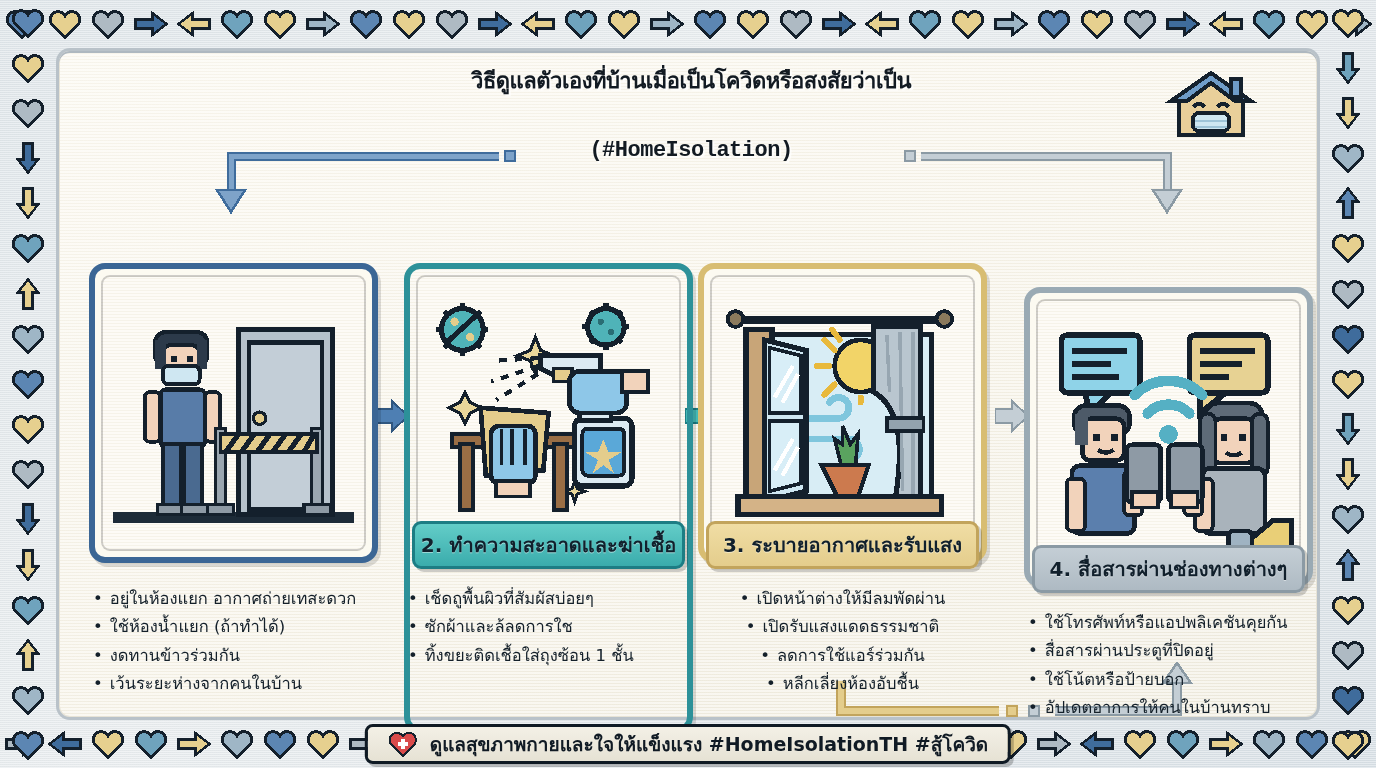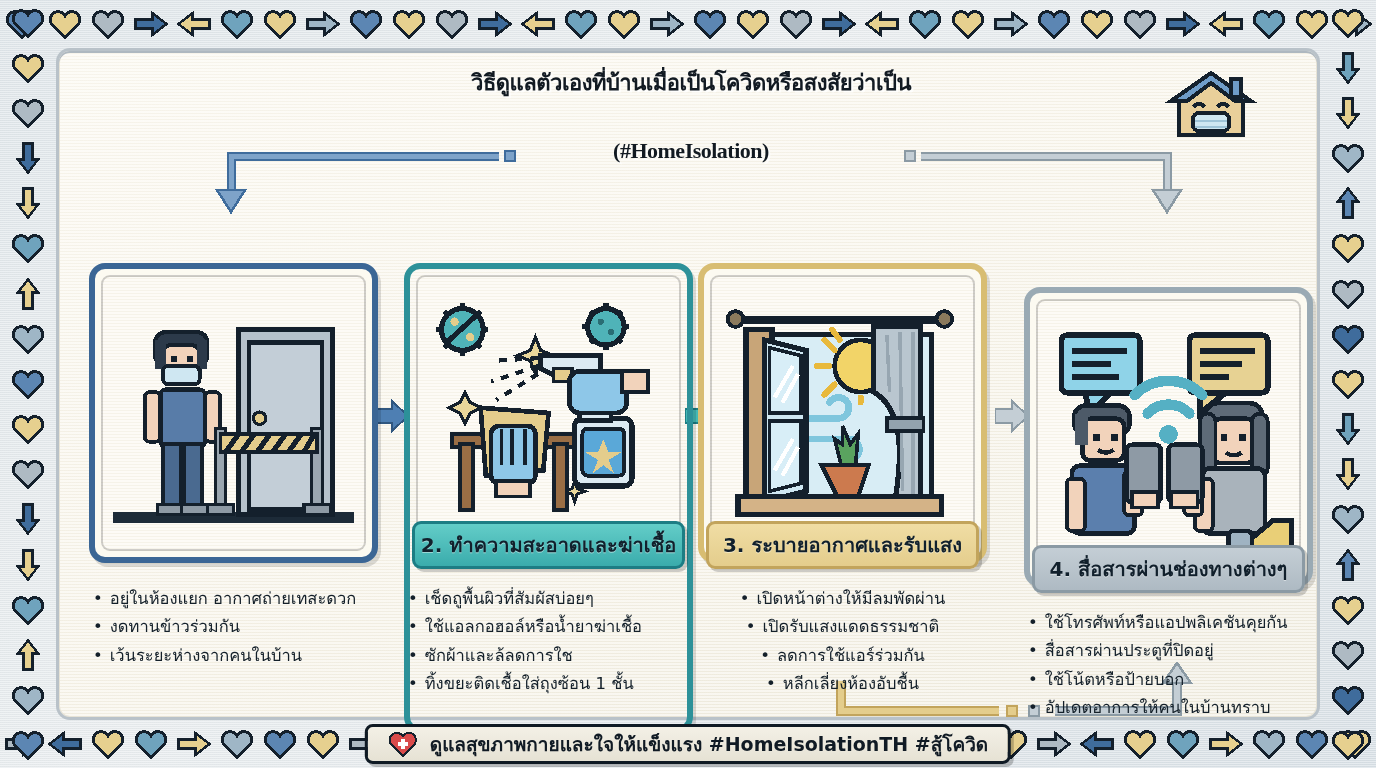--- a/index.html
+++ b/index.html
@@ -29,21 +29,21 @@
       repeating-linear-gradient(0deg, rgba(0,0,0,0.015) 0px, rgba(0,0,0,0.015) 1px, rgba(255,255,255,0.5) 1px, rgba(255,255,255,0.5) 3px),
       linear-gradient(160deg,#fbf8ef 0%, #f6f2e6 55%, #efebdd 100%);
     border: 3px solid #b9c2c9;
     border-radius: 14px;
     box-shadow: 0 2px 0 #aeb8c0 inset, 0 0 0 1px #e7e3d6 inset;
     z-index: 2;
   }
   
   #title-wrap { position: absolute; left: 0; top: 20px; width: 1264px; text-align: center; z-index: 6; }
   .title-line {
-    font-family: Liberation Serif, serif;
+    font-family: Liberation Mono, monospace;
     font-weight: bold; color: #121a22; line-height: 1.08;
     letter-spacing: -0.5px;
     text-shadow: 2px 2px 0 rgba(255,255,255,0.75);
   }
   #title-1 { font-size: 40px; }
   #title-2 { font-size: 40px; }
   #house-icon { position: absolute; right: 58px; top: 18px; width: 96px; height: 72px; z-index: 7; }
   
   .conn { position: absolute; z-index: 4; }
   
@@ -713,20 +713,21 @@
                     <line x1="65" y1="65" x2="70" y2="58"></line>
                   <line x1="71" y1="65" x2="76" y2="58"></line>
                     <line x1="77" y1="65" x2="81" y2="58"></line>
                 </g>
               </svg>
             </div>
           </div>
         </div>
         <ul class="bullets">
           <li>อยู่ในห้องแยก อากาศถ่ายเทสะดวก</li>
+          <li>ใช้ห้องน้ำแยก (ถ้าทำได้)</li>
           <li>งดทานข้าวร่วมกัน</li>
           <li>เว้นระยะห่างจากคนในบ้าน</li>
         </ul>
       </div>
 
       <div class="card c2">
         <div class="card-frame">
           <div class="card-inner">
             <div class="art">
               <svg viewBox="0 0 100 100" shape-rendering="crispEdges">
@@ -785,21 +786,20 @@
                   <line x1="46" y1="35" x2="30" y2="45"></line>
                   <line x1="46" y1="29" x2="29" y2="30"></line>
                 </g>
               </svg>
             </div>
           </div>
         </div>
         <div class="card-label">2. ทำความสะอาดและฆ่าเชื้อ</div>
         <ul class="bullets">
           <li>เช็ดถูพื้นผิวที่สัมผัสบ่อยๆ</li>
-          <li>ใช้แอลกอฮอล์หรือน้ำยาฆ่าเชื้อ</li>
           <li>ซักผ้าและล้ลดการใช</li>
           <li>ทิ้งขยะติดเชื้อใส่ถุงซ้อน 1 ชั้น</li>
         </ul>
       </div>
 
       <div class="card c3">
         <div class="card-frame">
           <div class="card-inner">
             <div class="art">
               <svg viewBox="0 0 100 100" shape-rendering="crispEdges">

